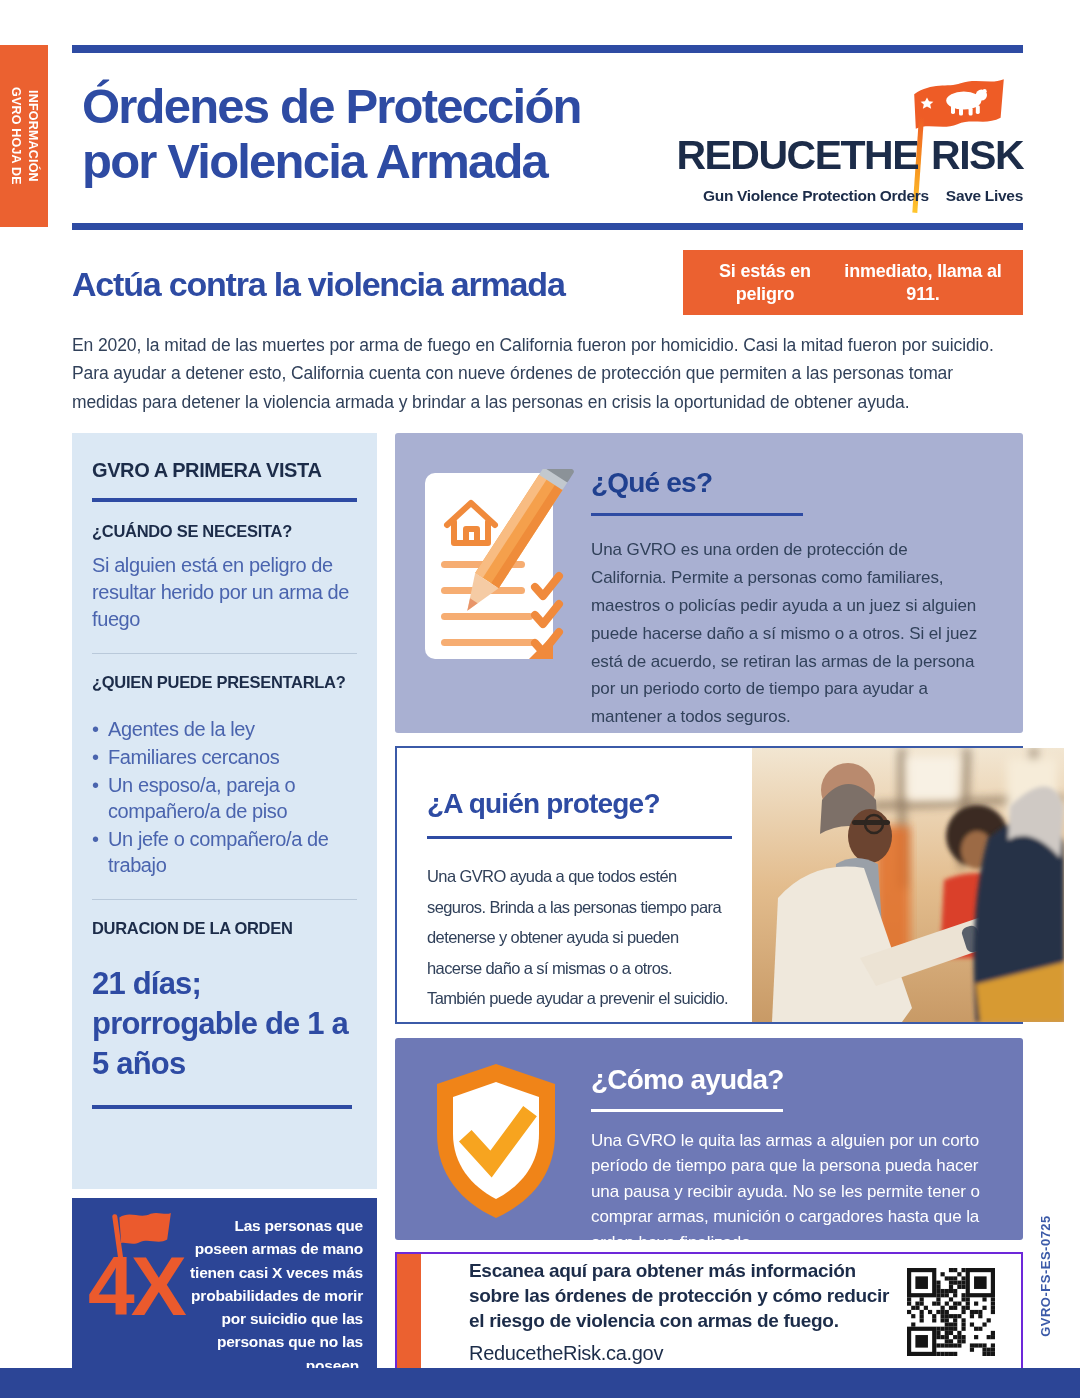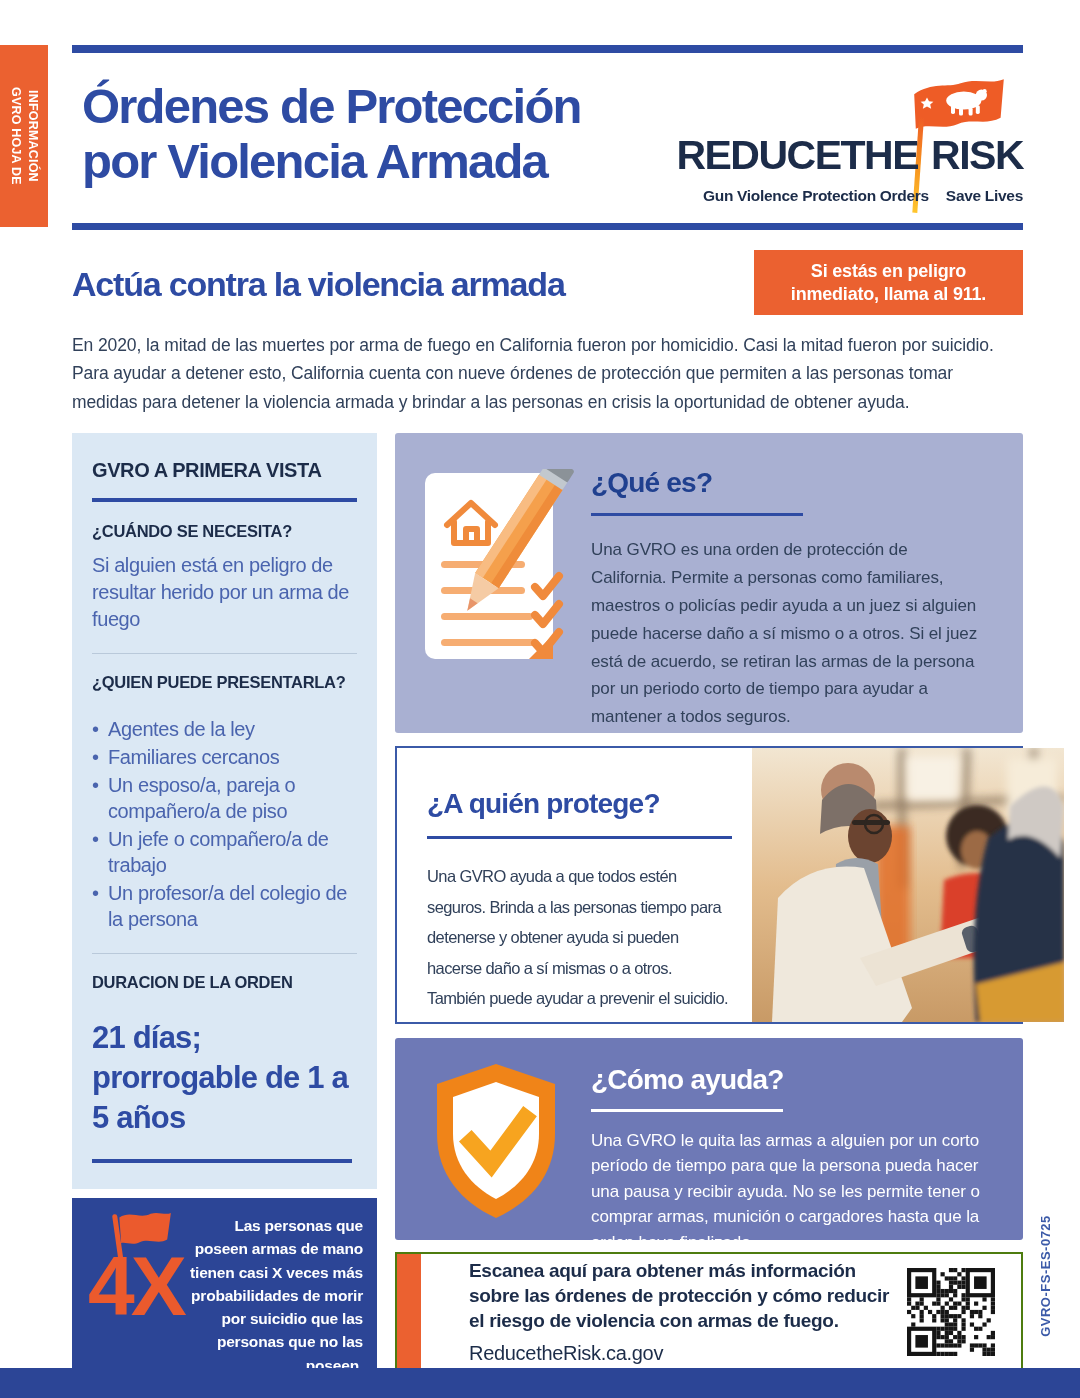--- a/index.html
+++ b/index.html
@@ -43,23 +43,23 @@
   .logo-tagline {
     position:absolute; right:0; bottom:2px; color:#1c2c49;
     font-size:15.5px; font-weight:bold; letter-spacing:-0.3px; white-space:nowrap;
   }
   .logo-tagline .gap { display:inline-block; width:17px; }
 
   
   .action-row { display:flex; justify-content:space-between; align-items:center; margin-top:20px; }
   .action-heading { color:#2e4ba3; font-size:34px; font-weight:800; letter-spacing:-1.2px; margin-top:4px; }
   .alert-box {
-    background:#eb6130; color:#fff; width:269px; min-height:62px; padding:10px 12px;
+    background:#eb6130; color:#fff; width:340px; min-height:62px; padding:10px 12px;
     font-size:18px; font-weight:800; text-align:center; line-height:1.25; letter-spacing:-0.2px;
-    display:flex; flex-direction:column; justify-content:center;
+    display:flex; flex-direction:row; justify-content:center;
   }
   .intro { margin-top:16px; color:#31415a; font-size:17.5px; line-height:1.62; letter-spacing:-0.1px; }
 
   
   .main-grid { display:flex; gap:18px; margin-top:17px; align-items:flex-start; }
   .left-col { width:305px; flex:none; }
   .right-col { flex:1; min-width:0; }
 
   
   .sidebar { background:#dbe8f4; padding:26px 20px 24px; height:756px; }
@@ -111,21 +111,21 @@
   .photo svg { display:block; width:100%; height:100%; }
 
   
   .how-box { position:relative; background:#6e79b6; height:202px; margin-top:14px; border-radius:3px; padding:26px 30px 0 196px; }
   .how-box .sec-heading { color:#fff; }
   .how-box .sec-rule { background:#fff; width:192px; height:2.5px; margin:13px 0 16px; }
   .how-box .sec-body { color:#fff; font-size:17px; line-height:1.5; }
   .shield-icon { position:absolute; left:30px; top:22px; width:142px; height:162px; }
 
   
-  .scan-box { display:flex; align-items:center; background:#fff; border:2px solid #4d7c0f; height:119px; margin-top:12px; position:relative; }
+  .scan-box { display:flex; align-items:center; background:#fff; border:2px solid #6d28d9; height:119px; margin-top:12px; position:relative; }
   .scan-strip { width:24px; align-self:stretch; background:#eb6130; flex:none; }
   .scan-text-wrap { padding:0 10px 0 48px; flex:1; }
   .scan-text { color:#1c2c49; font-size:19px; font-weight:bold; line-height:1.32; letter-spacing:-0.3px; }
   .scan-link { color:#1c2c49; font-size:20px; font-weight:400; letter-spacing:-0.3px; margin-top:9px; display:inline-block; }
   .qr { width:88px; height:88px; flex:none; margin-right:26px; background:#fff; }
 
   
   .bottom-bar { position:absolute; left:0; bottom:0; width:1080px; height:30px; background:#2c4596; }
   .doc-code {
     position:absolute; left:948px; top:1266px; width:200px; height:20px;
@@ -196,21 +196,20 @@
         <div class="sb-text">Si alguien está en peligro de resultar herido por un arma de fuego</div>
 
         <div class="sb-div"></div>
 
         <div class="sb-h">¿QUIEN PUEDE PRESENTARLA?</div>
         <ul class="sb-list">
           <li>Agentes de la ley</li>
           <li>Familiares cercanos</li>
           <li>Un esposo/a, pareja o compañero/a de piso</li>
           <li>Un jefe o compañero/a de trabajo</li>
-          <li>Un profesor/a del colegio de la persona</li>
         </ul>
 
         <div class="sb-div"></div>
 
         <div class="sb-h">DURACION DE LA ORDEN</div>
         <div class="duration-value">21 días; prorrogable de 1 a 5 años</div>
         <div class="duration-rule"></div>
       </div>
 
       <div class="stat-box">

